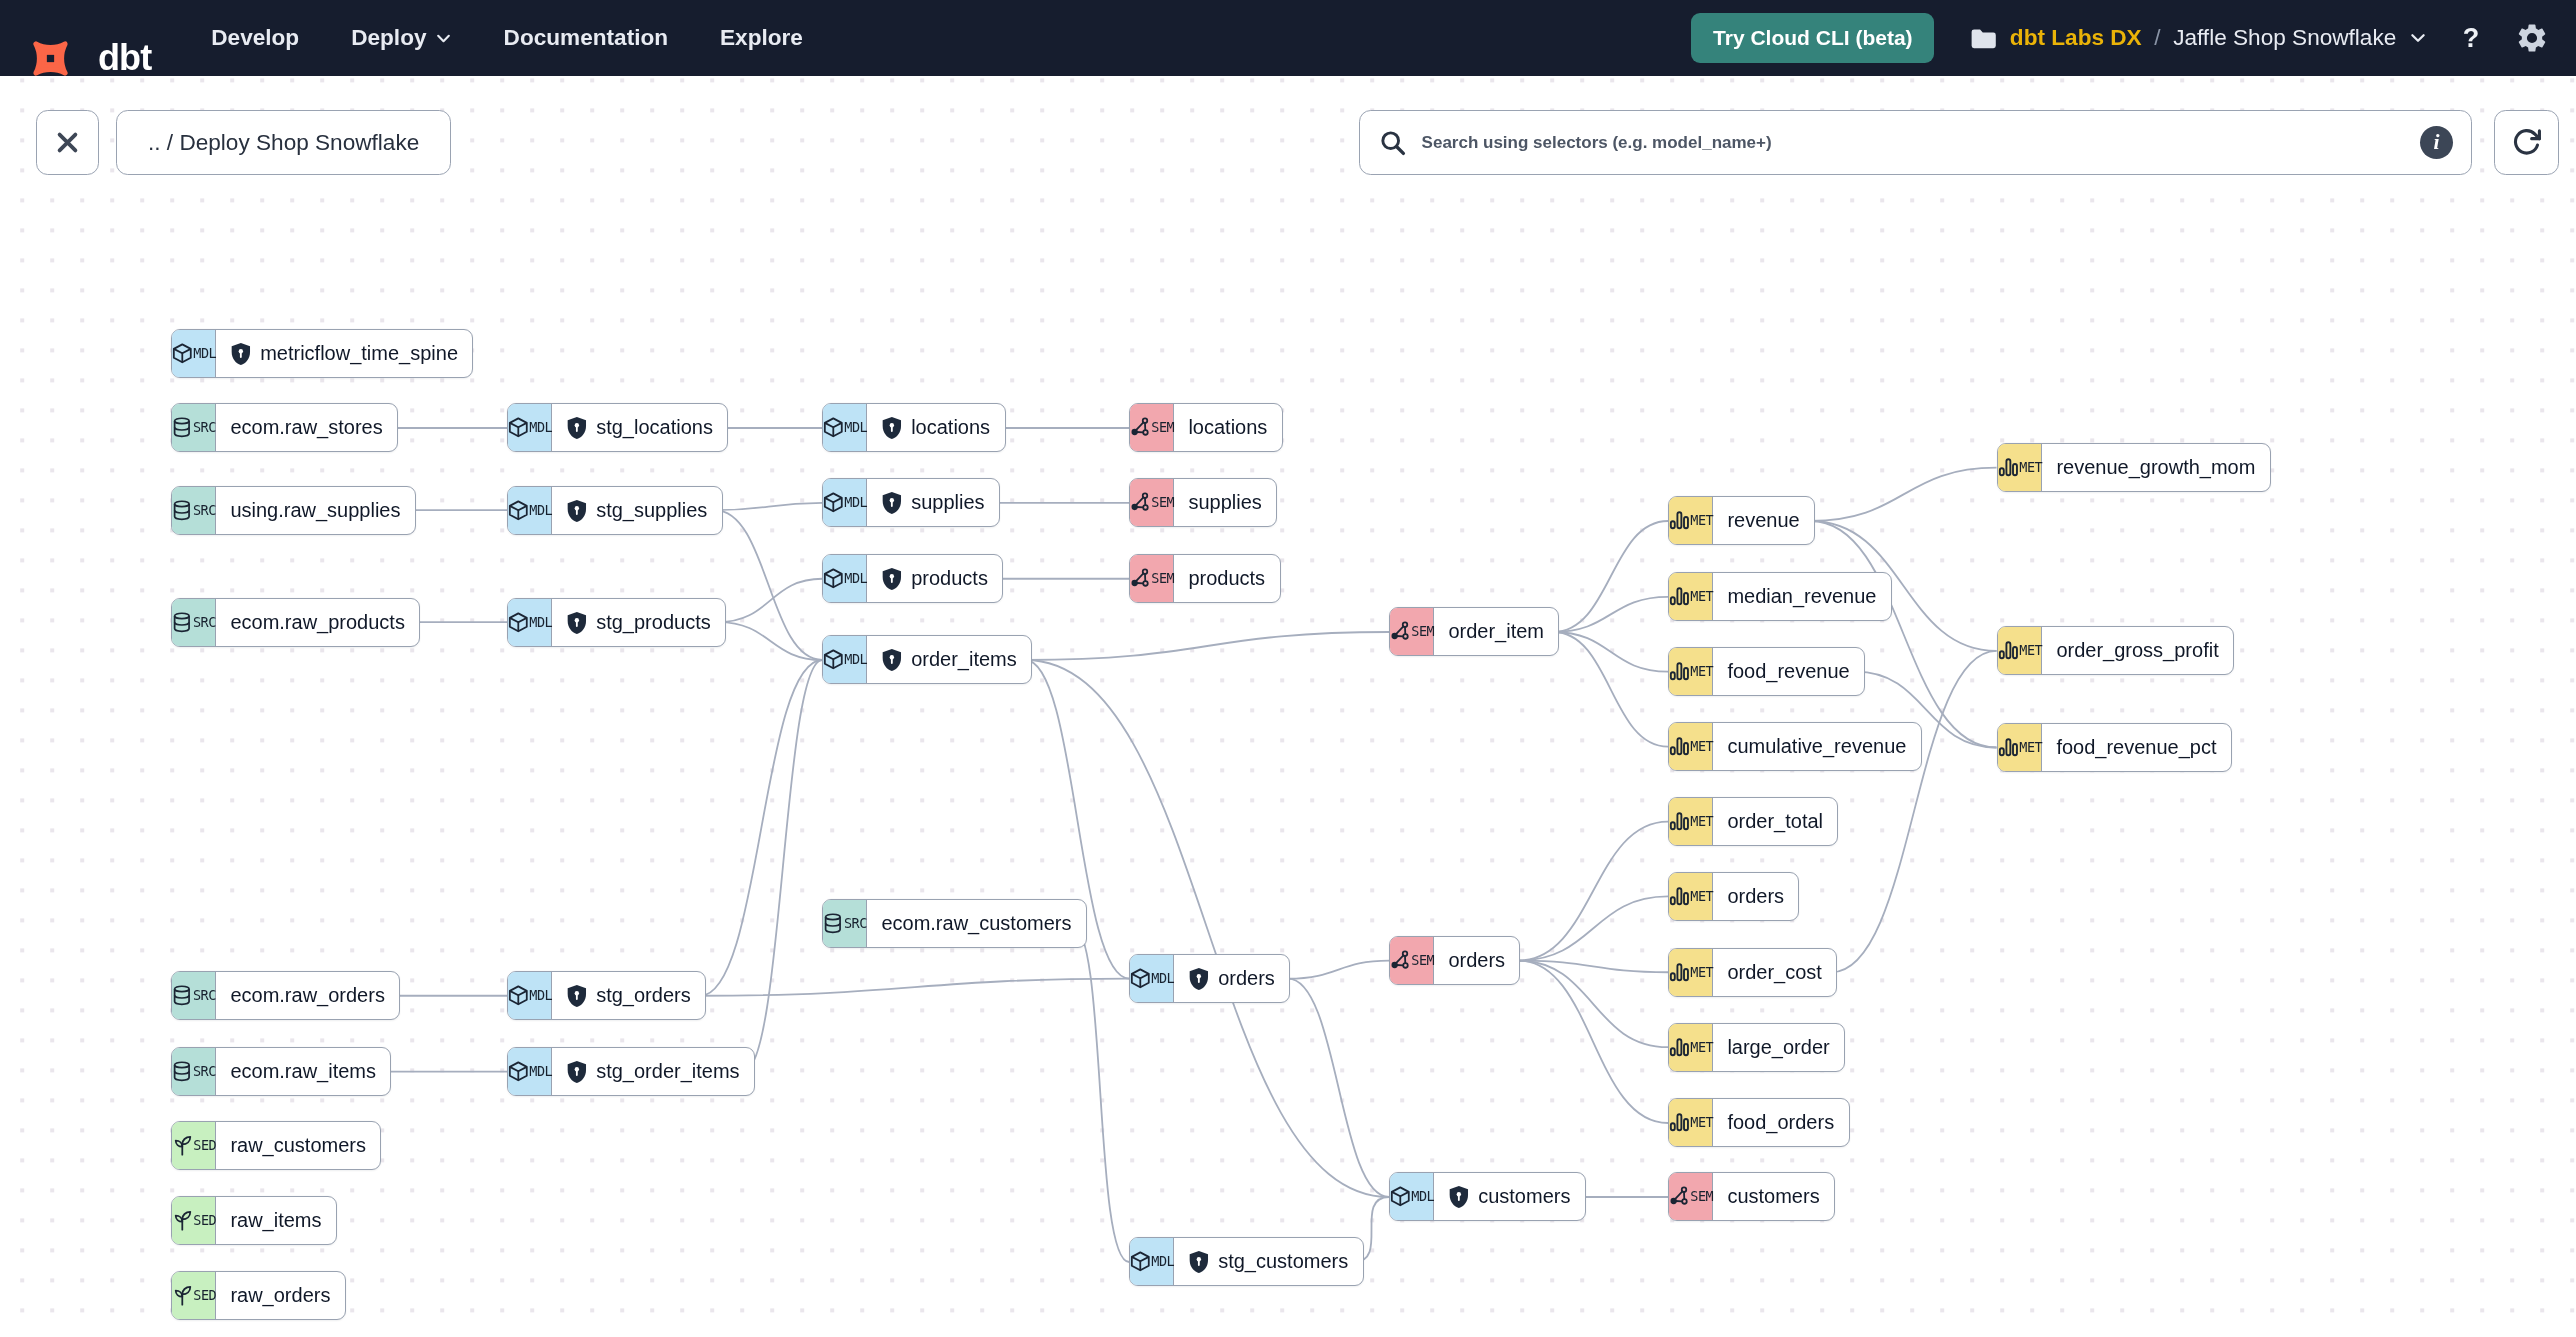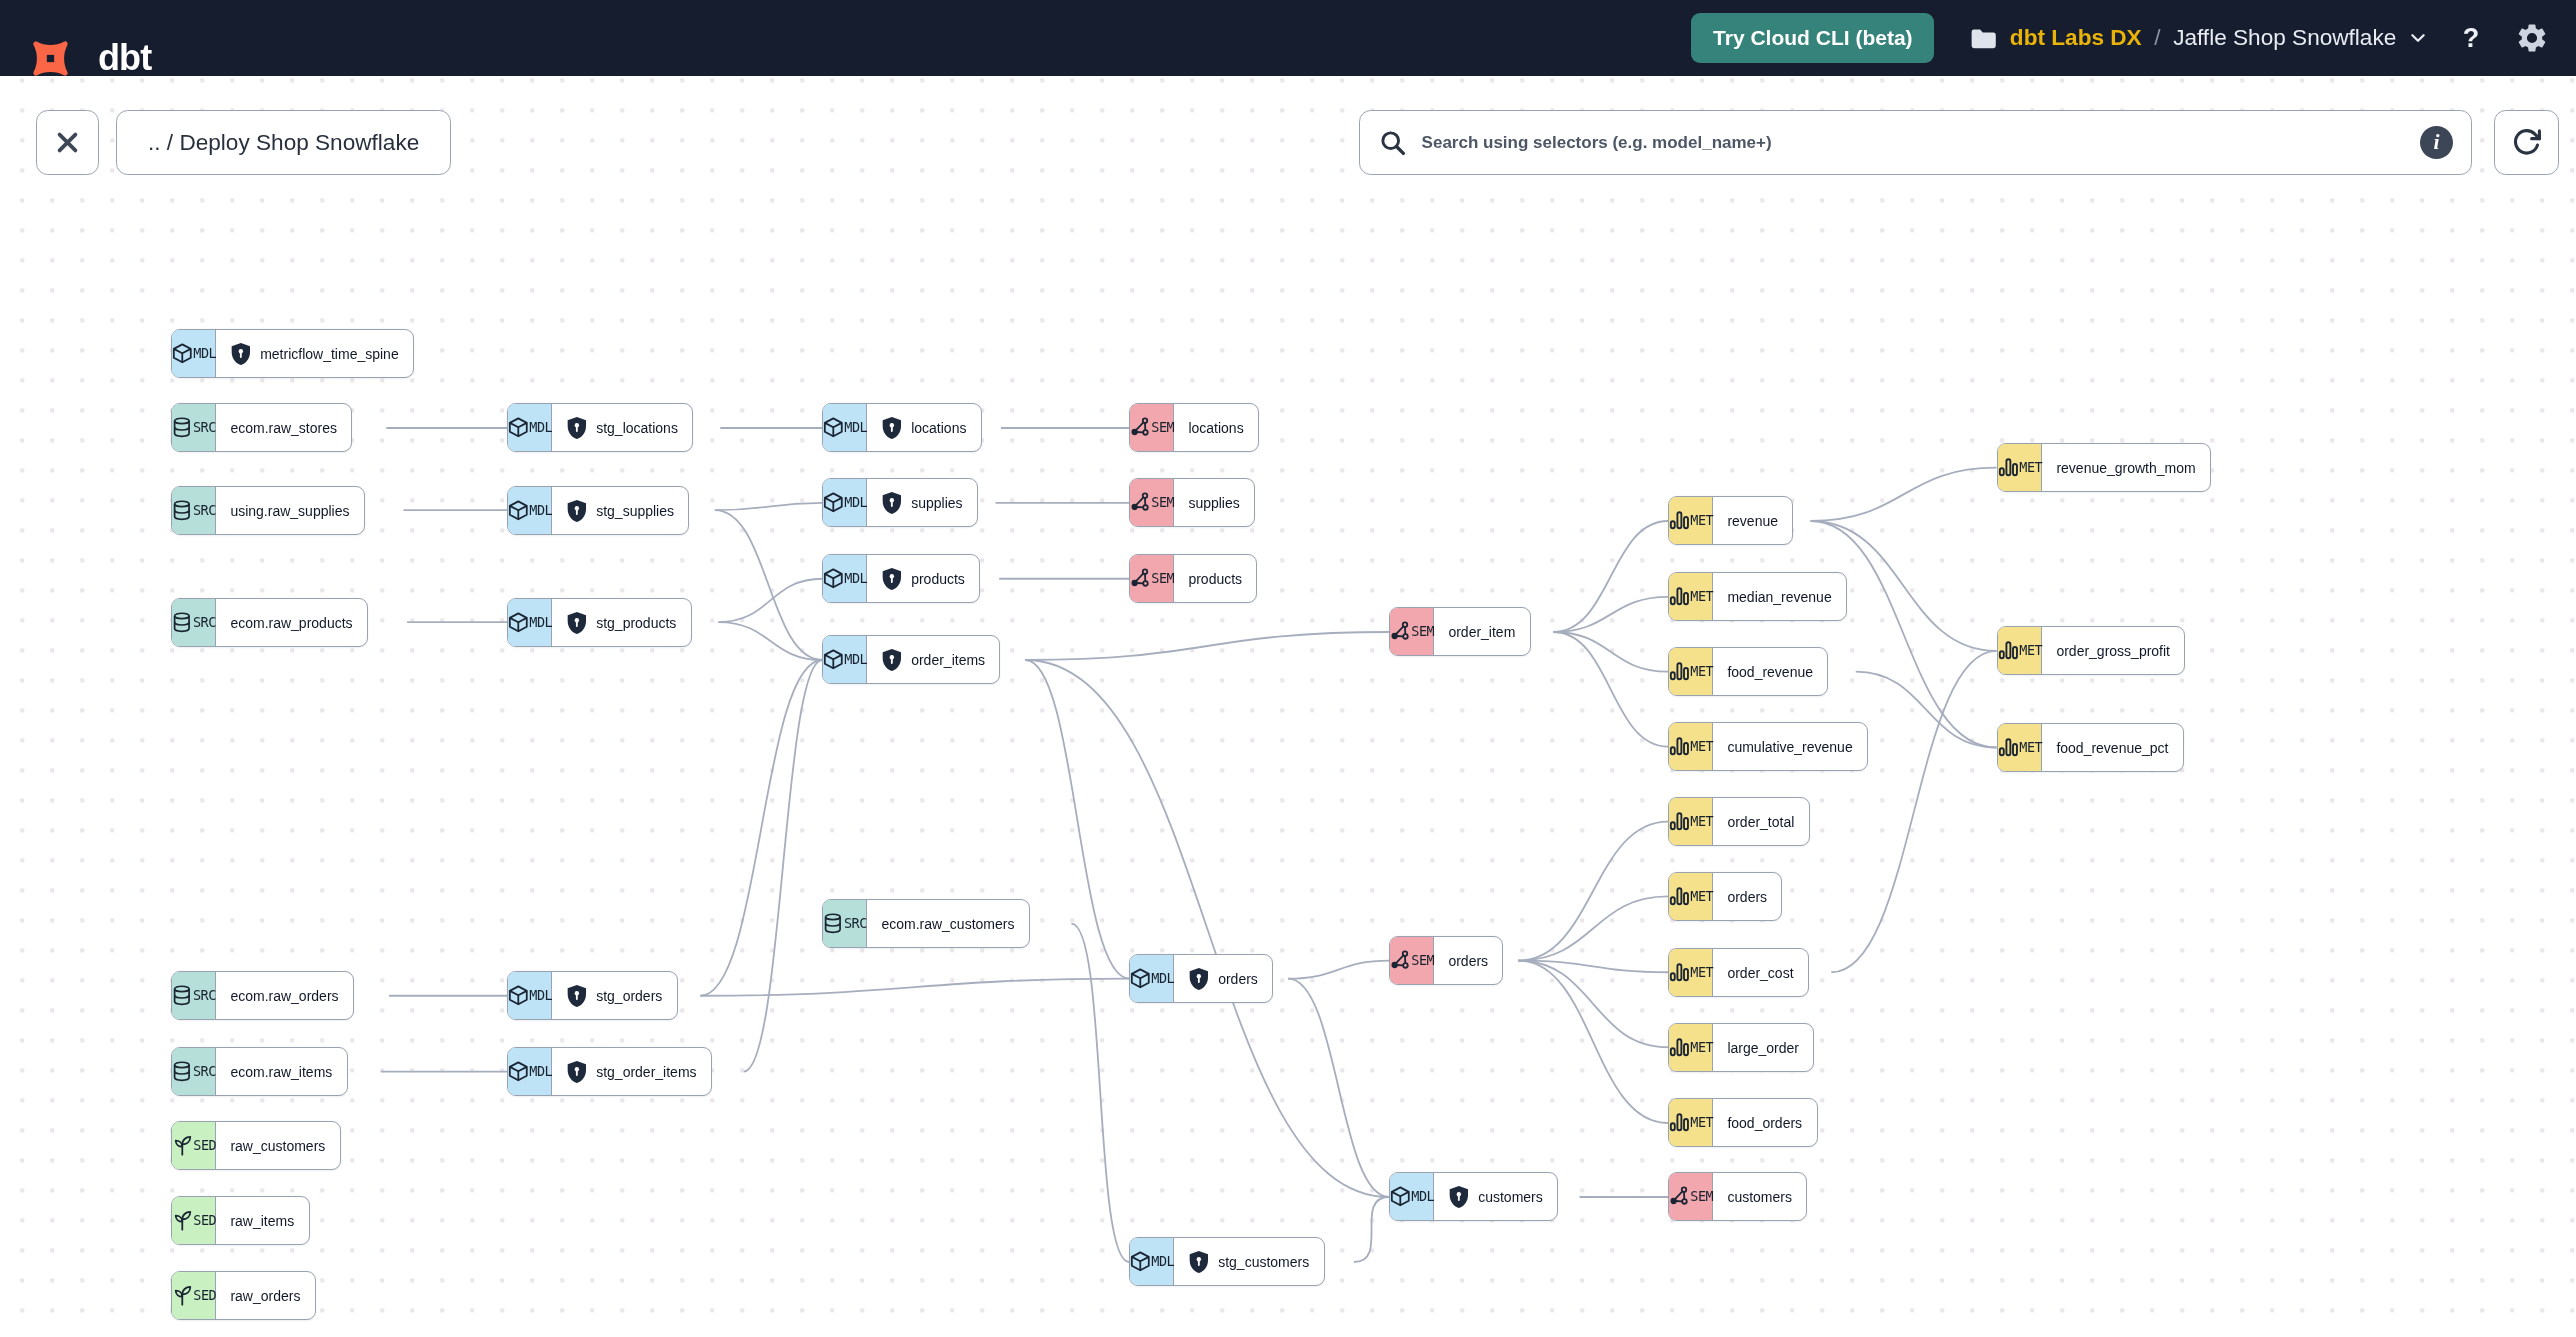--- a/index.html
+++ b/index.html
@@ -42,21 +42,21 @@
     align-items:center;justify-content:center;font:italic 700 21.7px "Liberation Serif",serif;cursor:pointer;flex:none;}
   .refresh-btn{left:2494px;top:110px;width:65px;height:65px;justify-content:center;cursor:pointer;}
 
   
   .node{position:absolute;display:flex;height:49px;background:#fff;border:1.8px solid #99A2B1;
     border-radius:9px;box-sizing:border-box;z-index:10;cursor:pointer;box-shadow:0 0.9px 1.8px rgba(16,24,40,.07);}
   .badge{width:43px;flex:none;display:flex;flex-direction:row;align-items:center;justify-content:center;
     border-right:1.8px solid #99A2B1;border-radius:7.2px 0 0 7.2px;gap:0;}
   .badge-label{font-family:"DejaVu Sans Mono",monospace;font-size:13.5px;font-weight:500;color:#18222F;line-height:14.4px;letter-spacing:-0.5px;}
   .nbody{display:flex;align-items:center;gap:8.1px;padding:0 14.4px;white-space:nowrap;}
-  .nlabel{font-size:14px;font-weight:500;color:#101828;}
+  .nlabel{font-size:20px;font-weight:500;color:#101828;}
   .icon{display:flex;align-items:center;}
 </style>
 </head>
 <body>
 
 <div id="app">
 
   <div id="canvas">
     <svg id="edges" width="2576" height="1338" viewBox="0 0 2854 1482">
         <path d="M 428 474 C 495 474, 495 474, 562 474"></path>
@@ -814,20 +814,39 @@
   <div class="navbar">
     <div class="brand">
       <span class="icon">
         <svg width="47" height="47" viewBox="0 0 64 64">
           <path fill-rule="evenodd" transform="rotate(45 32 32)" d="M32 4C36 17 47 28 60 32C47 36 36 47 32 60C28 47 17 36 4 32C17 28 28 17 32 4ZM32 25L39 32L32 39L25 32Z" fill="#FB6647" stroke="#FB6647" stroke-width="7" stroke-linejoin="round"></path>
           <path d="M32 25L39 32L32 39L25 32Z" fill="#161D2E" transform="rotate(45 32 32)"></path>
         </svg>
       </span>
       <span class="brand-text">dbt</span>
     </div>
+    <div class="menu" id="nav-menu">
+        <div class="menu-item">
+          <span>Develop</span>
+        </div>
+        <div class="menu-item">
+          <span>Deploy</span>
+          <span class="icon">
+            <svg width="17" height="17" viewBox="0 0 16 16">
+              <path d="M3 5.5L8 10.5L13 5.5" stroke="#E8EBF2" stroke-width="2" fill="none" stroke-linecap="round" stroke-linejoin="round"></path>
+            </svg>
+          </span>
+        </div>
+        <div class="menu-item">
+          <span>Documentation</span>
+        </div>
+        <div class="menu-item">
+          <span>Explore</span>
+        </div>
+      </div>
     <div class="nav-right">
       <button class="cta-btn">Try Cloud CLI (beta)</button>
       <div class="account">
         <span class="icon">
           <svg width="29" height="29" viewBox="0 0 24 24">
               <path d="M3 6.5A2 2 0 0 1 5 4.5h5l2.2 2.6H21a2 2 0 0 1 2 2V18a2 2 0 0 1-2 2H5a2 2 0 0 1-2-2z" fill="#DFE4EC"></path>
             </svg>
         </span>
         <span class="acct-name">dbt Labs DX</span>
         <span class="sep">/</span>

